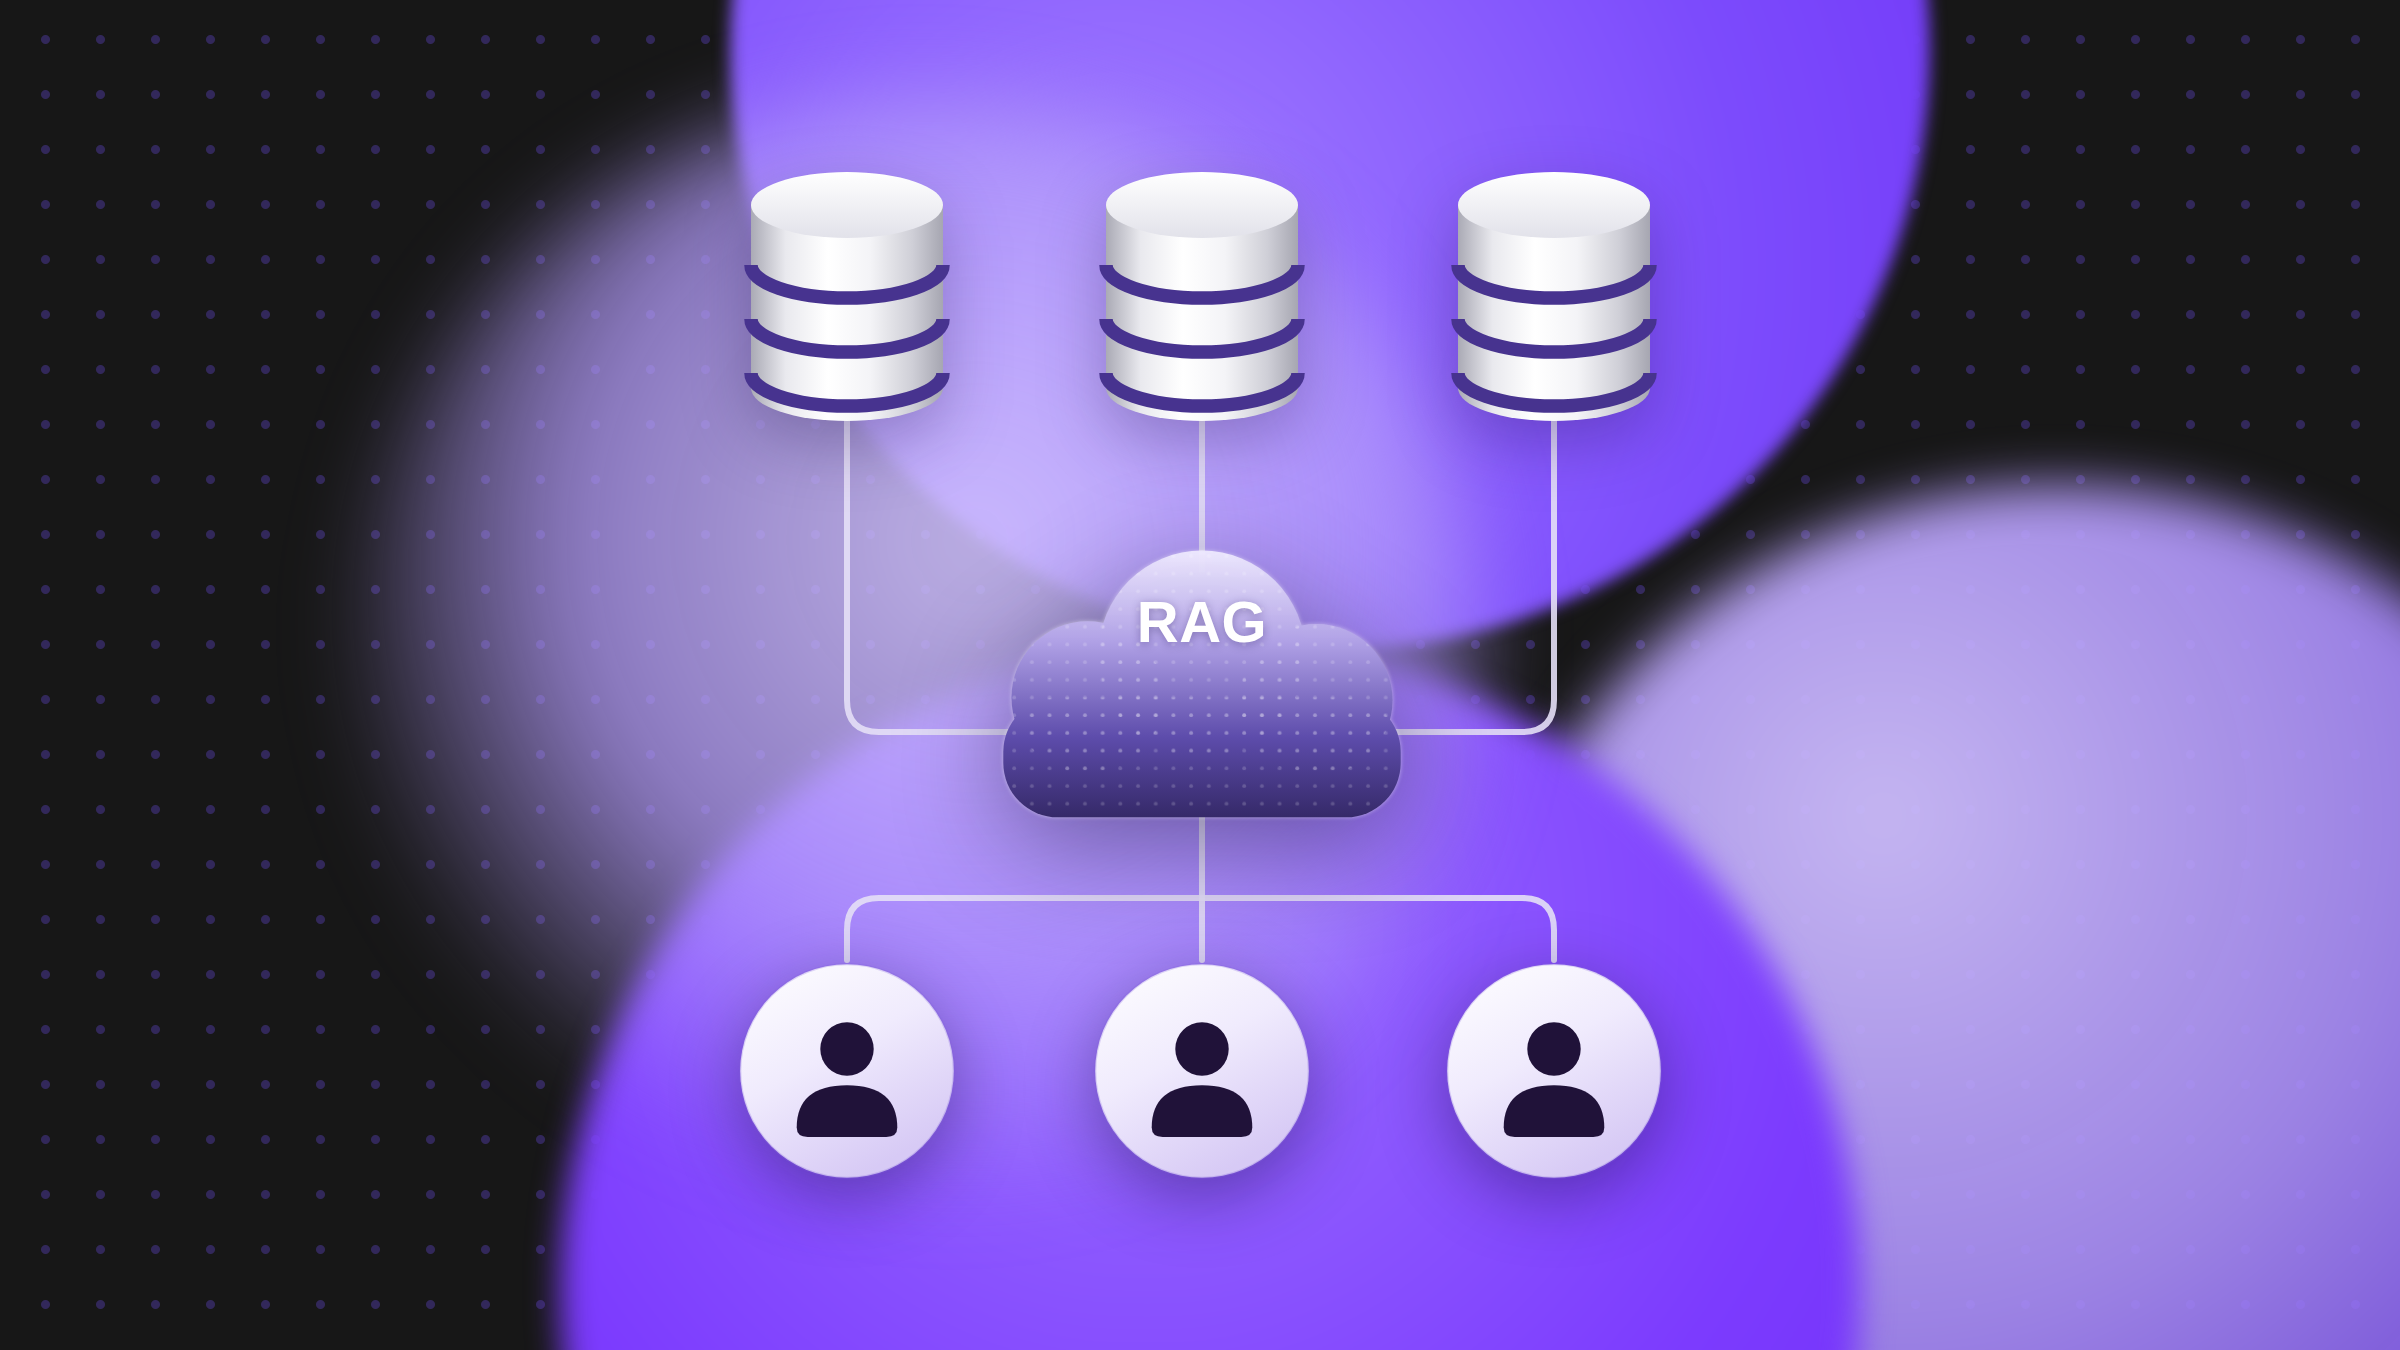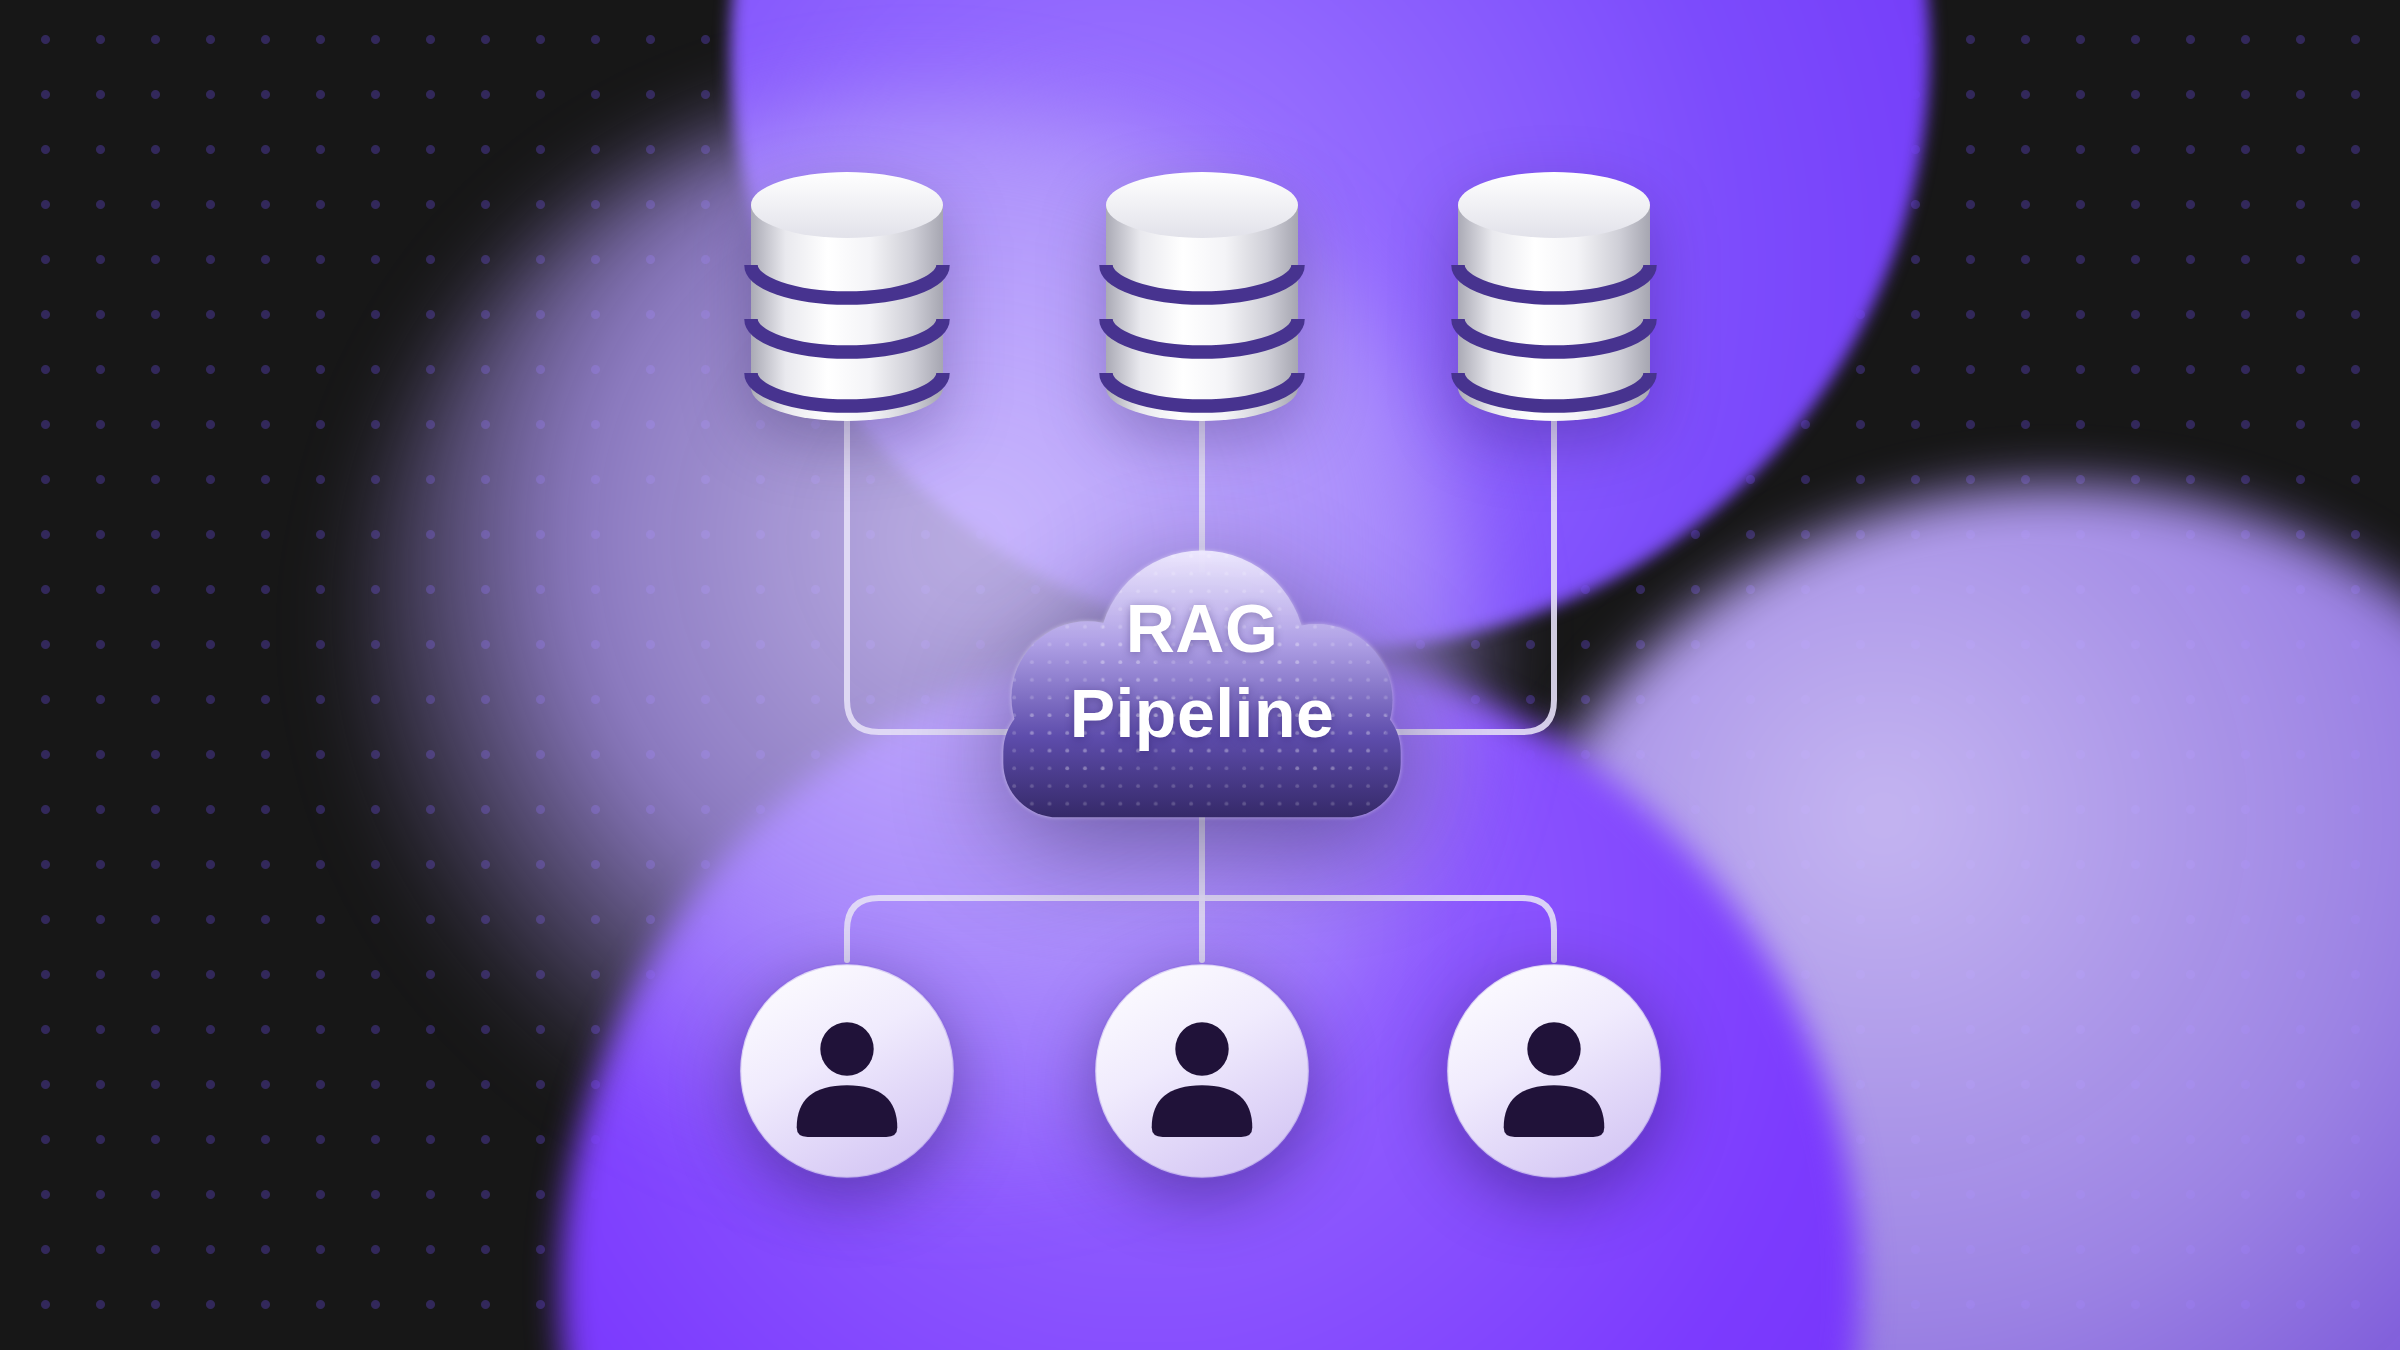--- a/index.html
+++ b/index.html
@@ -52,21 +52,21 @@
   .user-1{left:737px;}
   .user-2{left:1092px;}
   .user-3{left:1444px;}
   
   .cloud{
     position:absolute;z-index:5;left:957px;top:534px;width:490px;height:293px;
     filter:drop-shadow(0 0 2px rgba(255,255,255,.45)) drop-shadow(0 26px 55px rgba(14,7,48,.45));
   }
   .cloud-label{
     position:absolute;z-index:6;left:957px;top:586px;width:490px;
-    text-align:center;color:#ffffff;font-weight:700;font-size:68px;line-height:1.25;
+    text-align:center;color:#ffffff;font-weight:700;font-size:58px;line-height:1.25;
     letter-spacing:.5px;text-shadow:0 2px 10px rgba(30,15,80,.35);
   }
   .hidden-defs{position:absolute;width:0;height:0;}
 </style>
 </head>
 <body>
 
 <div class="stage">
 
   <svg class="hidden-defs" aria-hidden="true">
@@ -153,21 +153,20 @@
       <g fill="url(#cloudDots)">
         <circle cx="96" cy="120" r="56"></circle>
         <circle cx="180" cy="88" r="76"></circle>
         <circle cx="264" cy="122" r="56"></circle>
         <rect x="34" y="120" width="292" height="88" rx="40"></rect>
       </g>
     </svg>
   </div>
   <div class="cloud-label">
     <div>RAG</div>
-    <div>Pipeline</div>
   </div>
 
   <div class="user-node user-1">
     <svg width="220" height="220" viewBox="0 0 140 140">
       <circle cx="70" cy="70" r="68" fill="url(#avatarGrad)" stroke="rgba(130,100,220,0.25)" stroke-width="1.5"></circle>
       <g fill="#201239">
         <circle cx="70" cy="56" r="17"></circle>
         <path d="M38 106 Q38 79 70 79 Q102 79 102 106 Q102 112 95 112 L45 112 Q38 112 38 106 Z"></path>
       </g>
     </svg>

